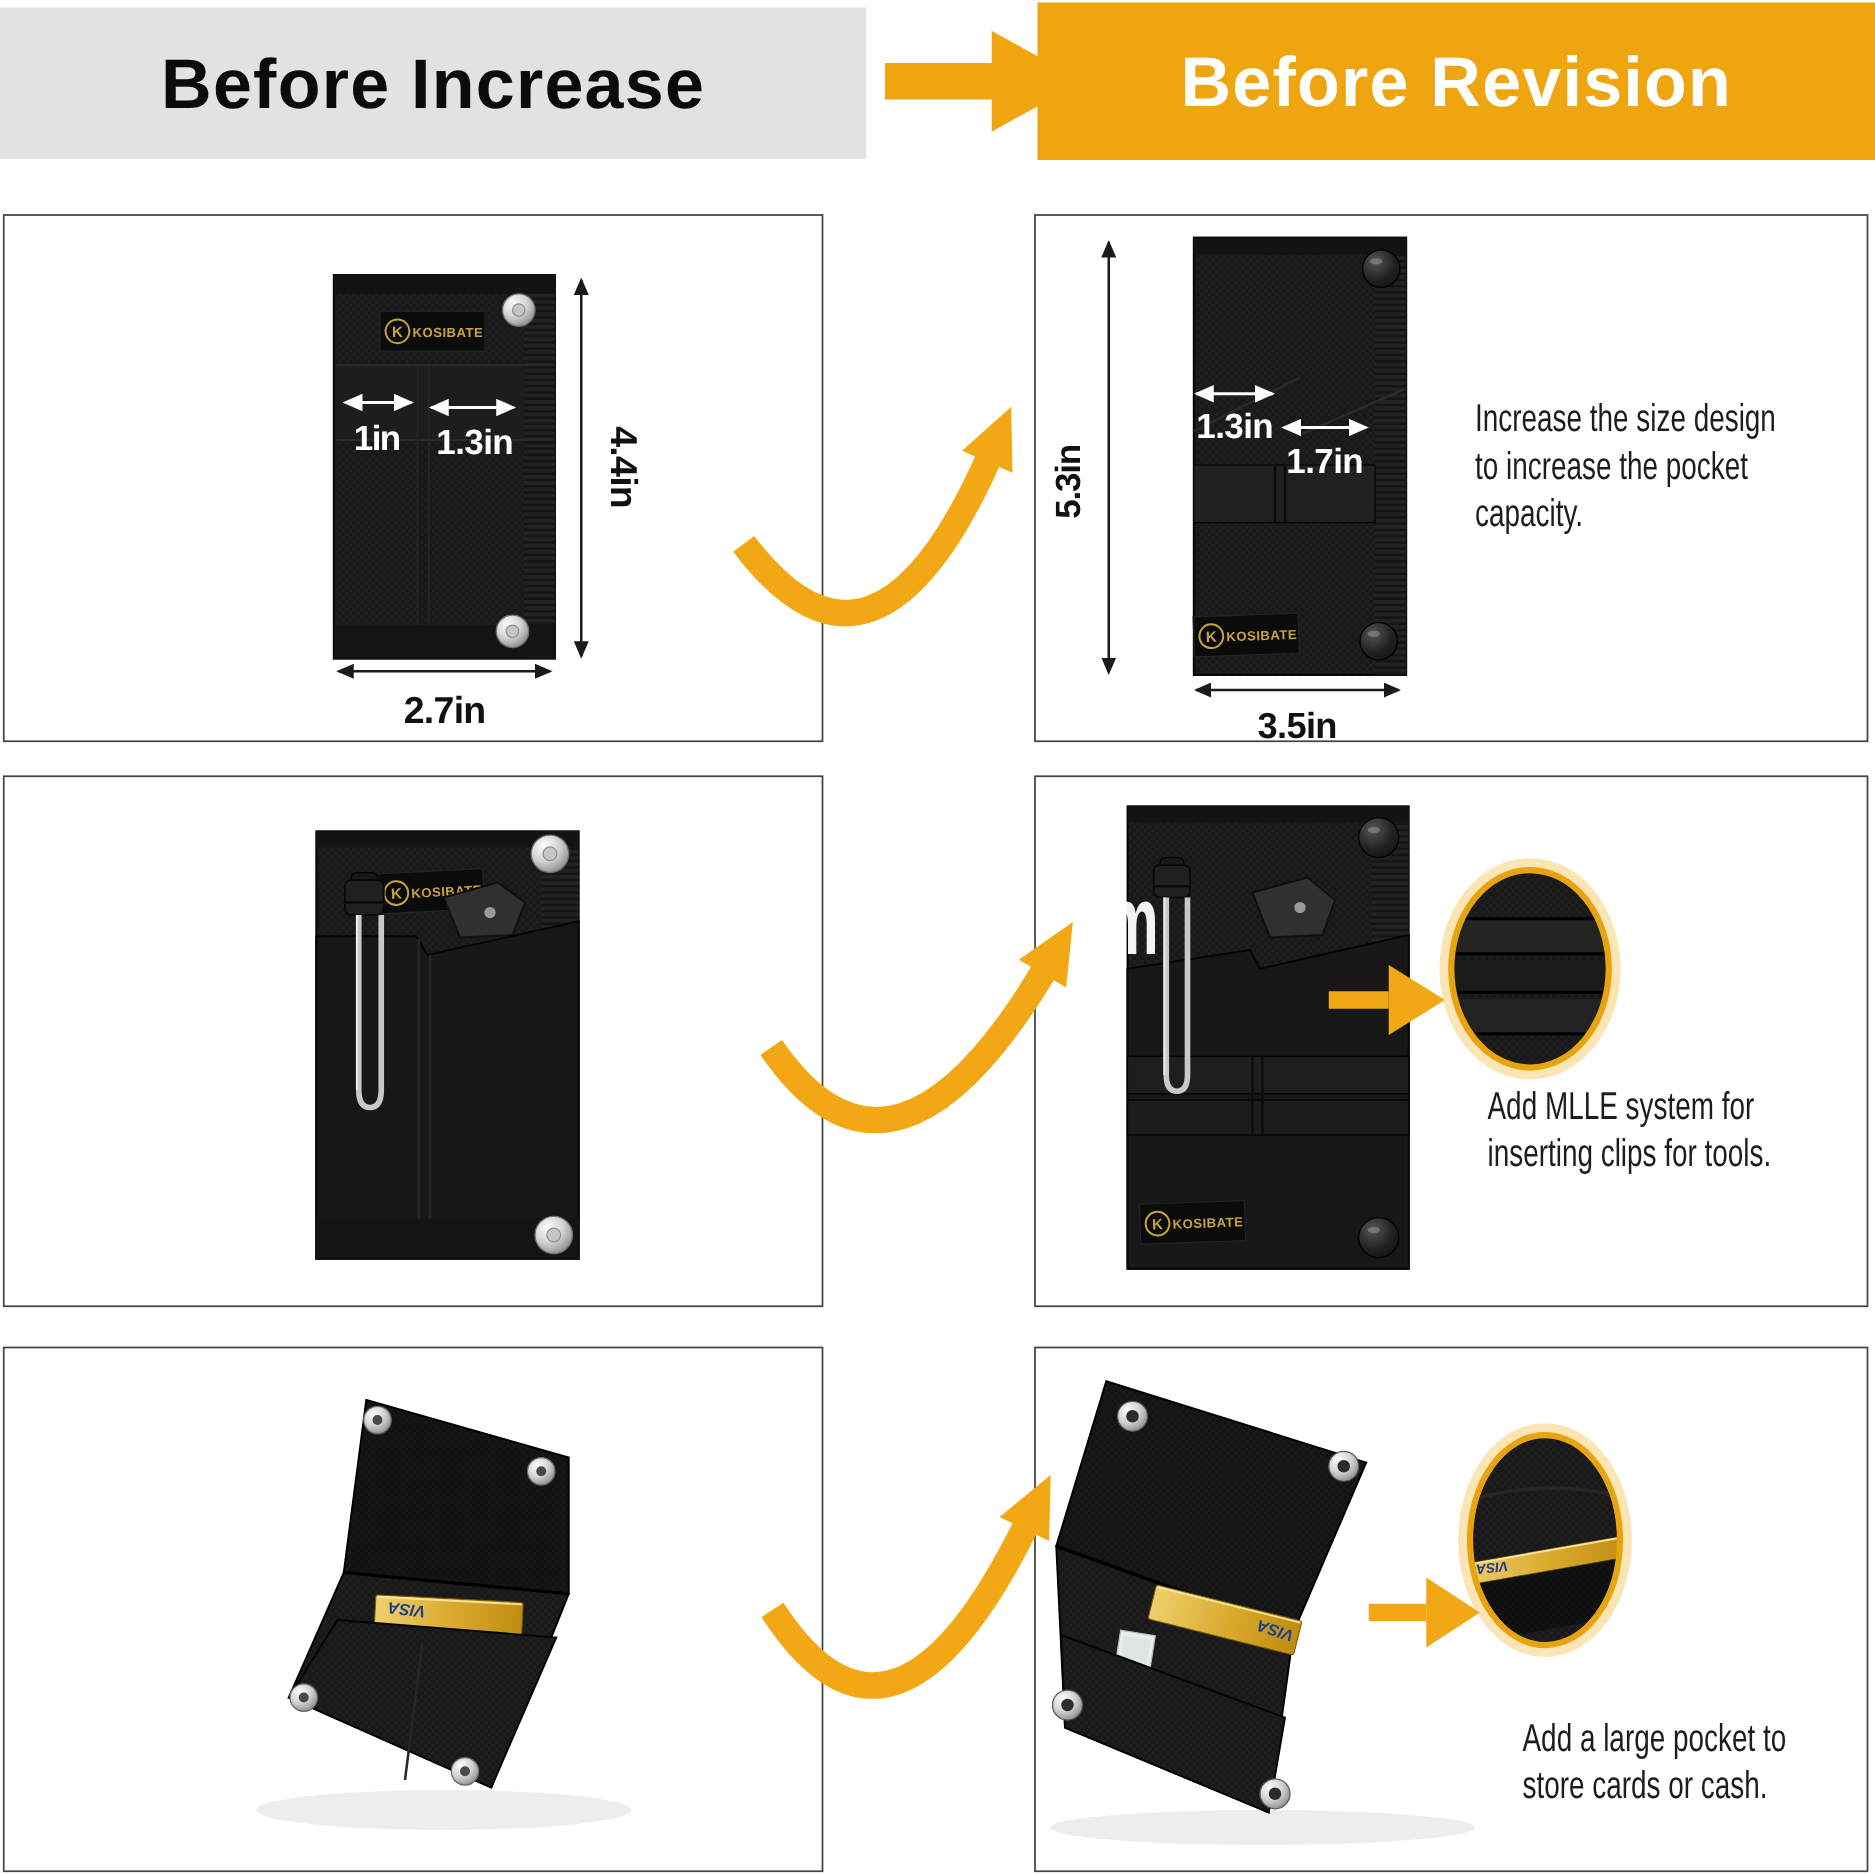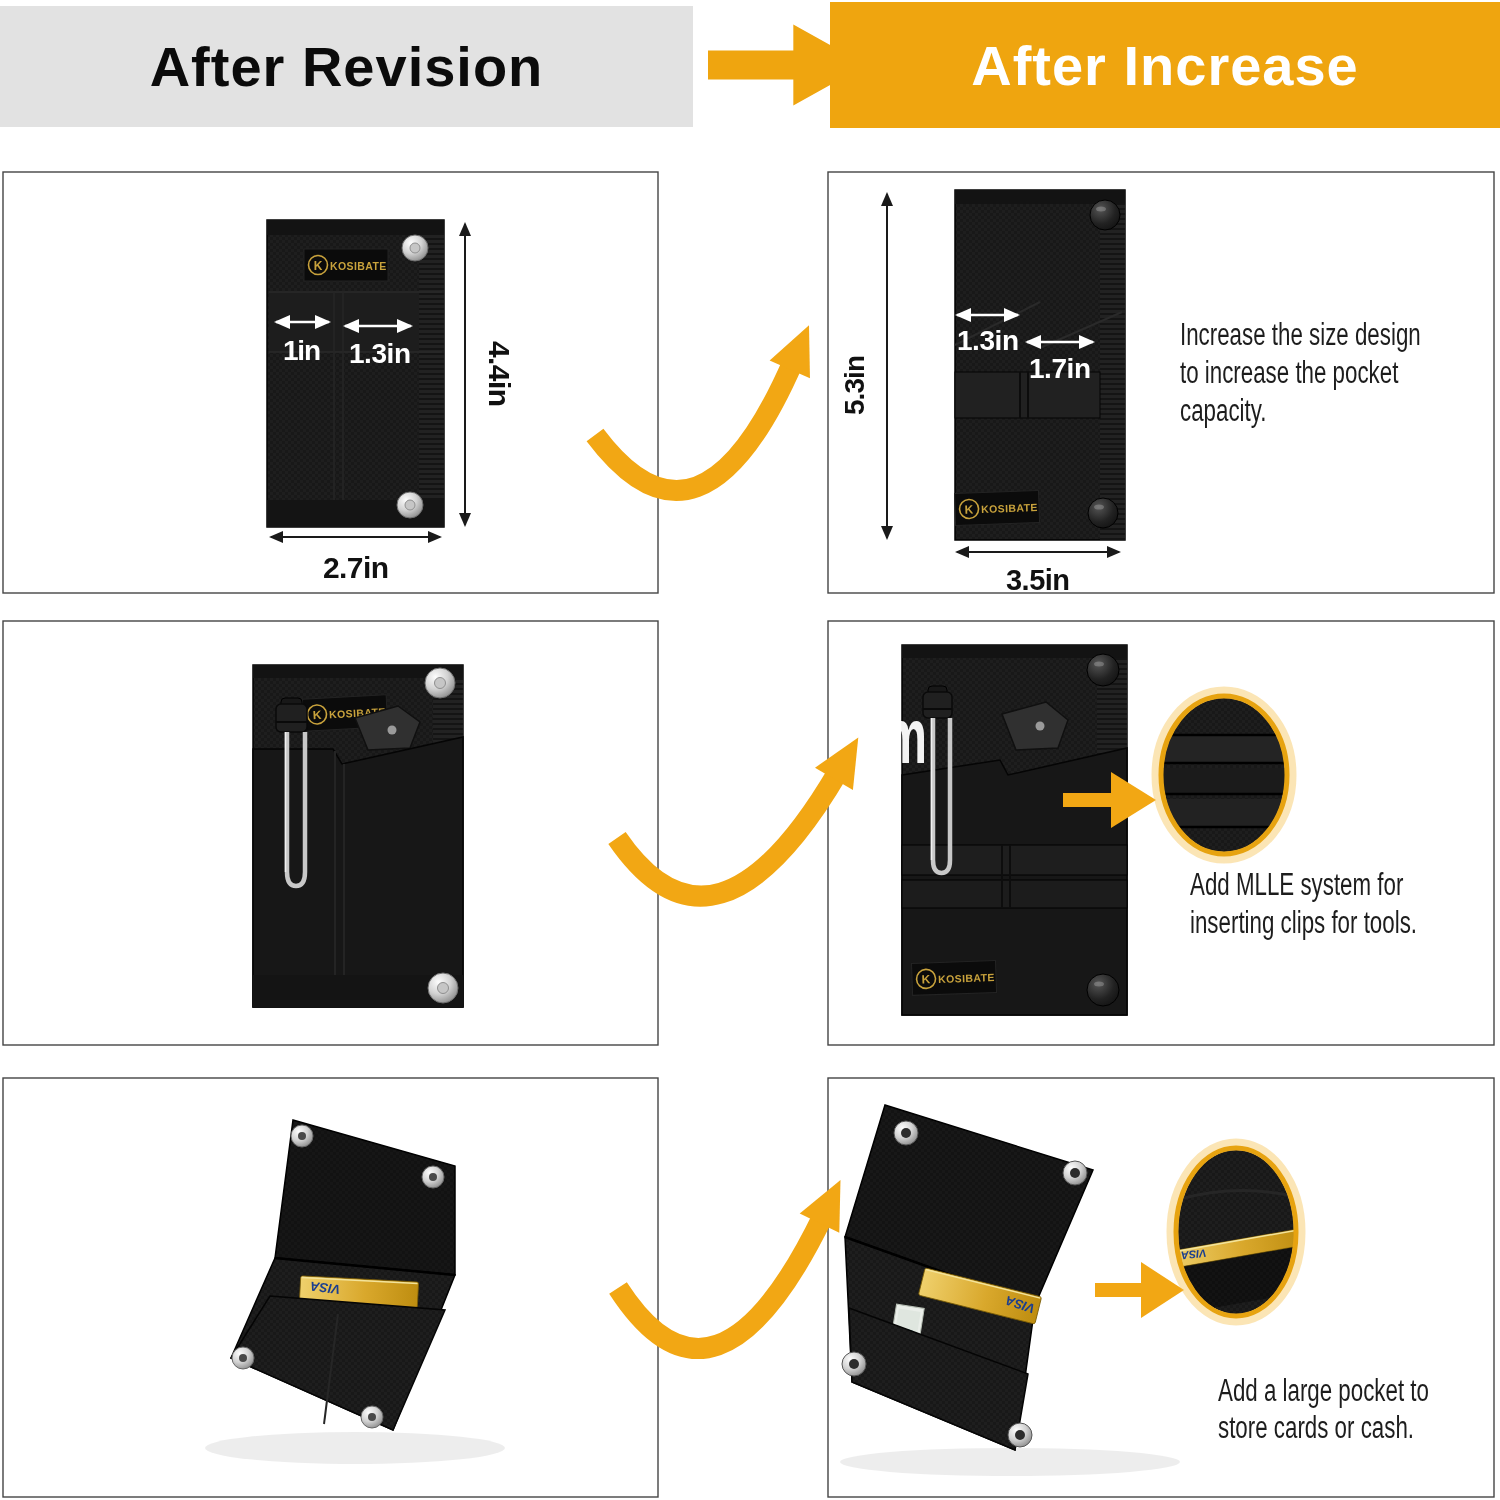--- a/index.html
+++ b/index.html
@@ -316,25 +316,25 @@
 </g>
 <g>
   <path d="M617 838 Q715 981 838 772" fill="none" stroke="#F2A714" stroke-width="21" marker-end="url(#ao)"></path>
 </g>
 <g>
   <path d="M618 1288 Q715 1438 823 1216" fill="none" stroke="#F2A714" stroke-width="21" marker-end="url(#ao)"></path>
 </g>
 </svg>
 
 <div class="hdr hdr-gray">
-  <span>After Revision</span>
+  <span>Before Increase</span>
 </div>
 <div class="hdr-arrow"></div>
 <div class="hdr hdr-orange">
-  <span>After Increase</span>
+  <span>Before Revision</span>
 </div>
 
 <div class="caption cap1">
   <div>Increase the size design</div>
   <div>to increase the pocket</div>
   <div>capacity.</div>
 </div>
 <div class="caption cap2">
   <div>Add MLLE system for</div>
   <div>inserting clips for tools.</div>

